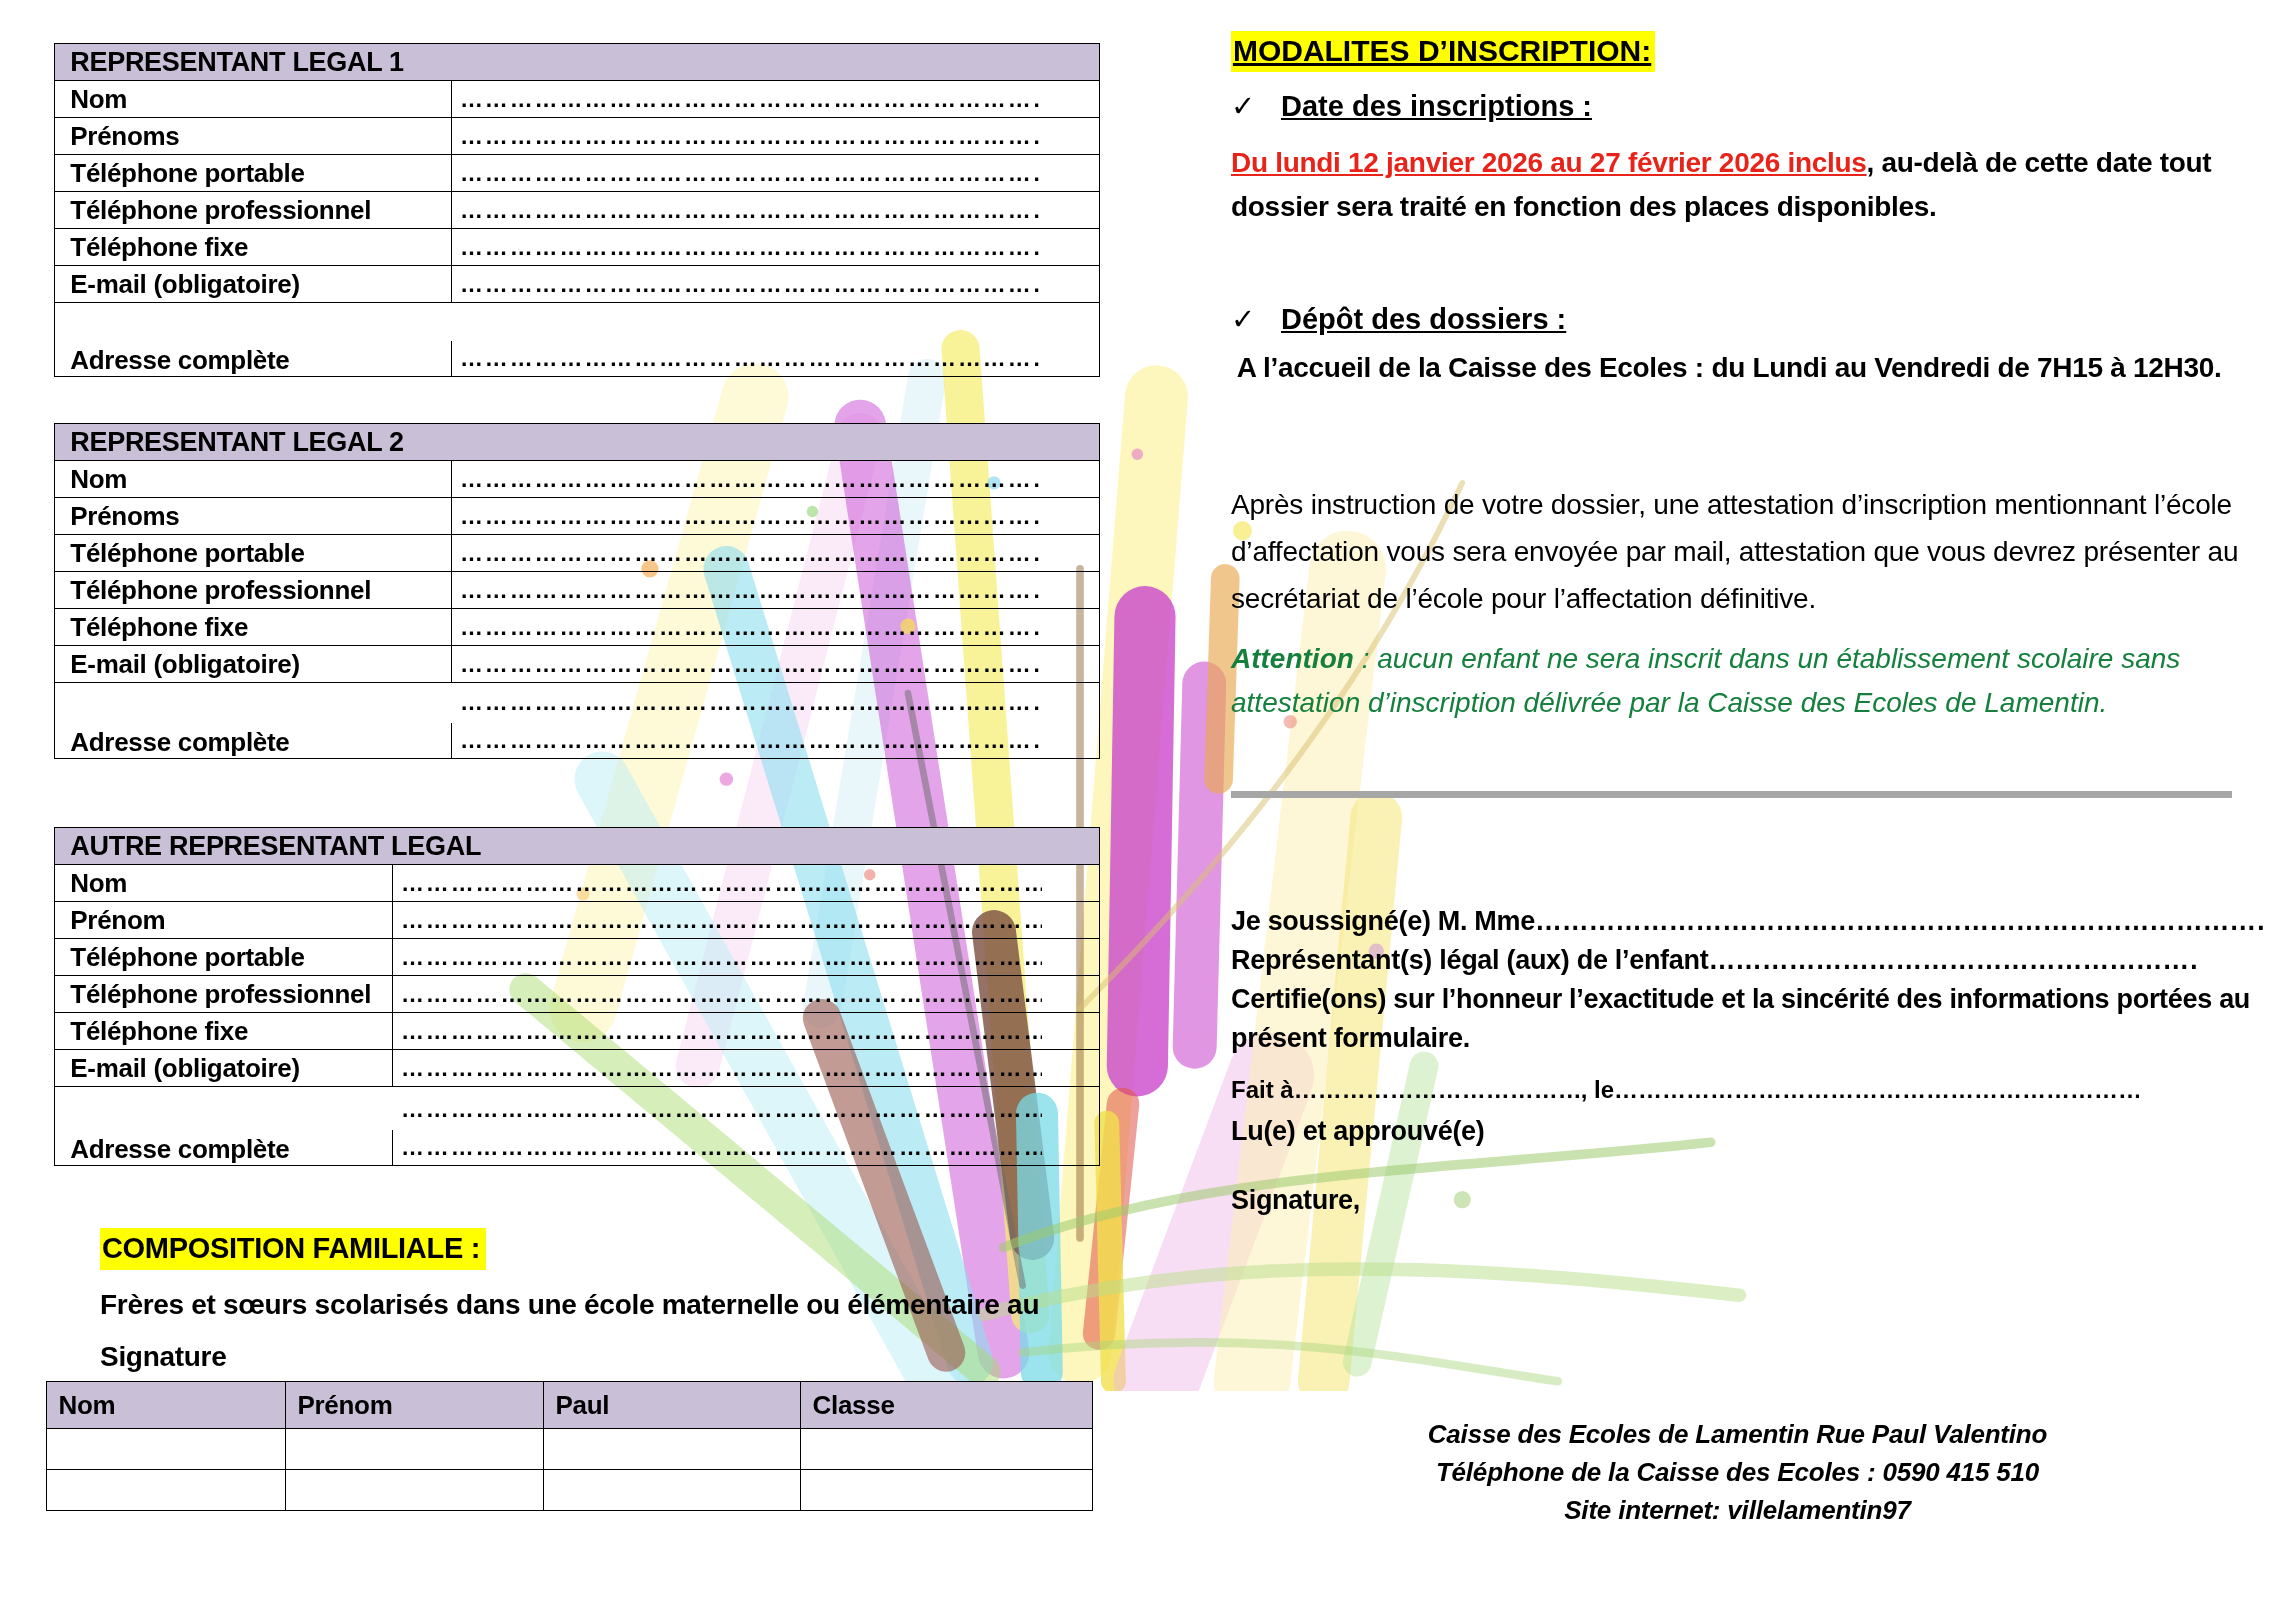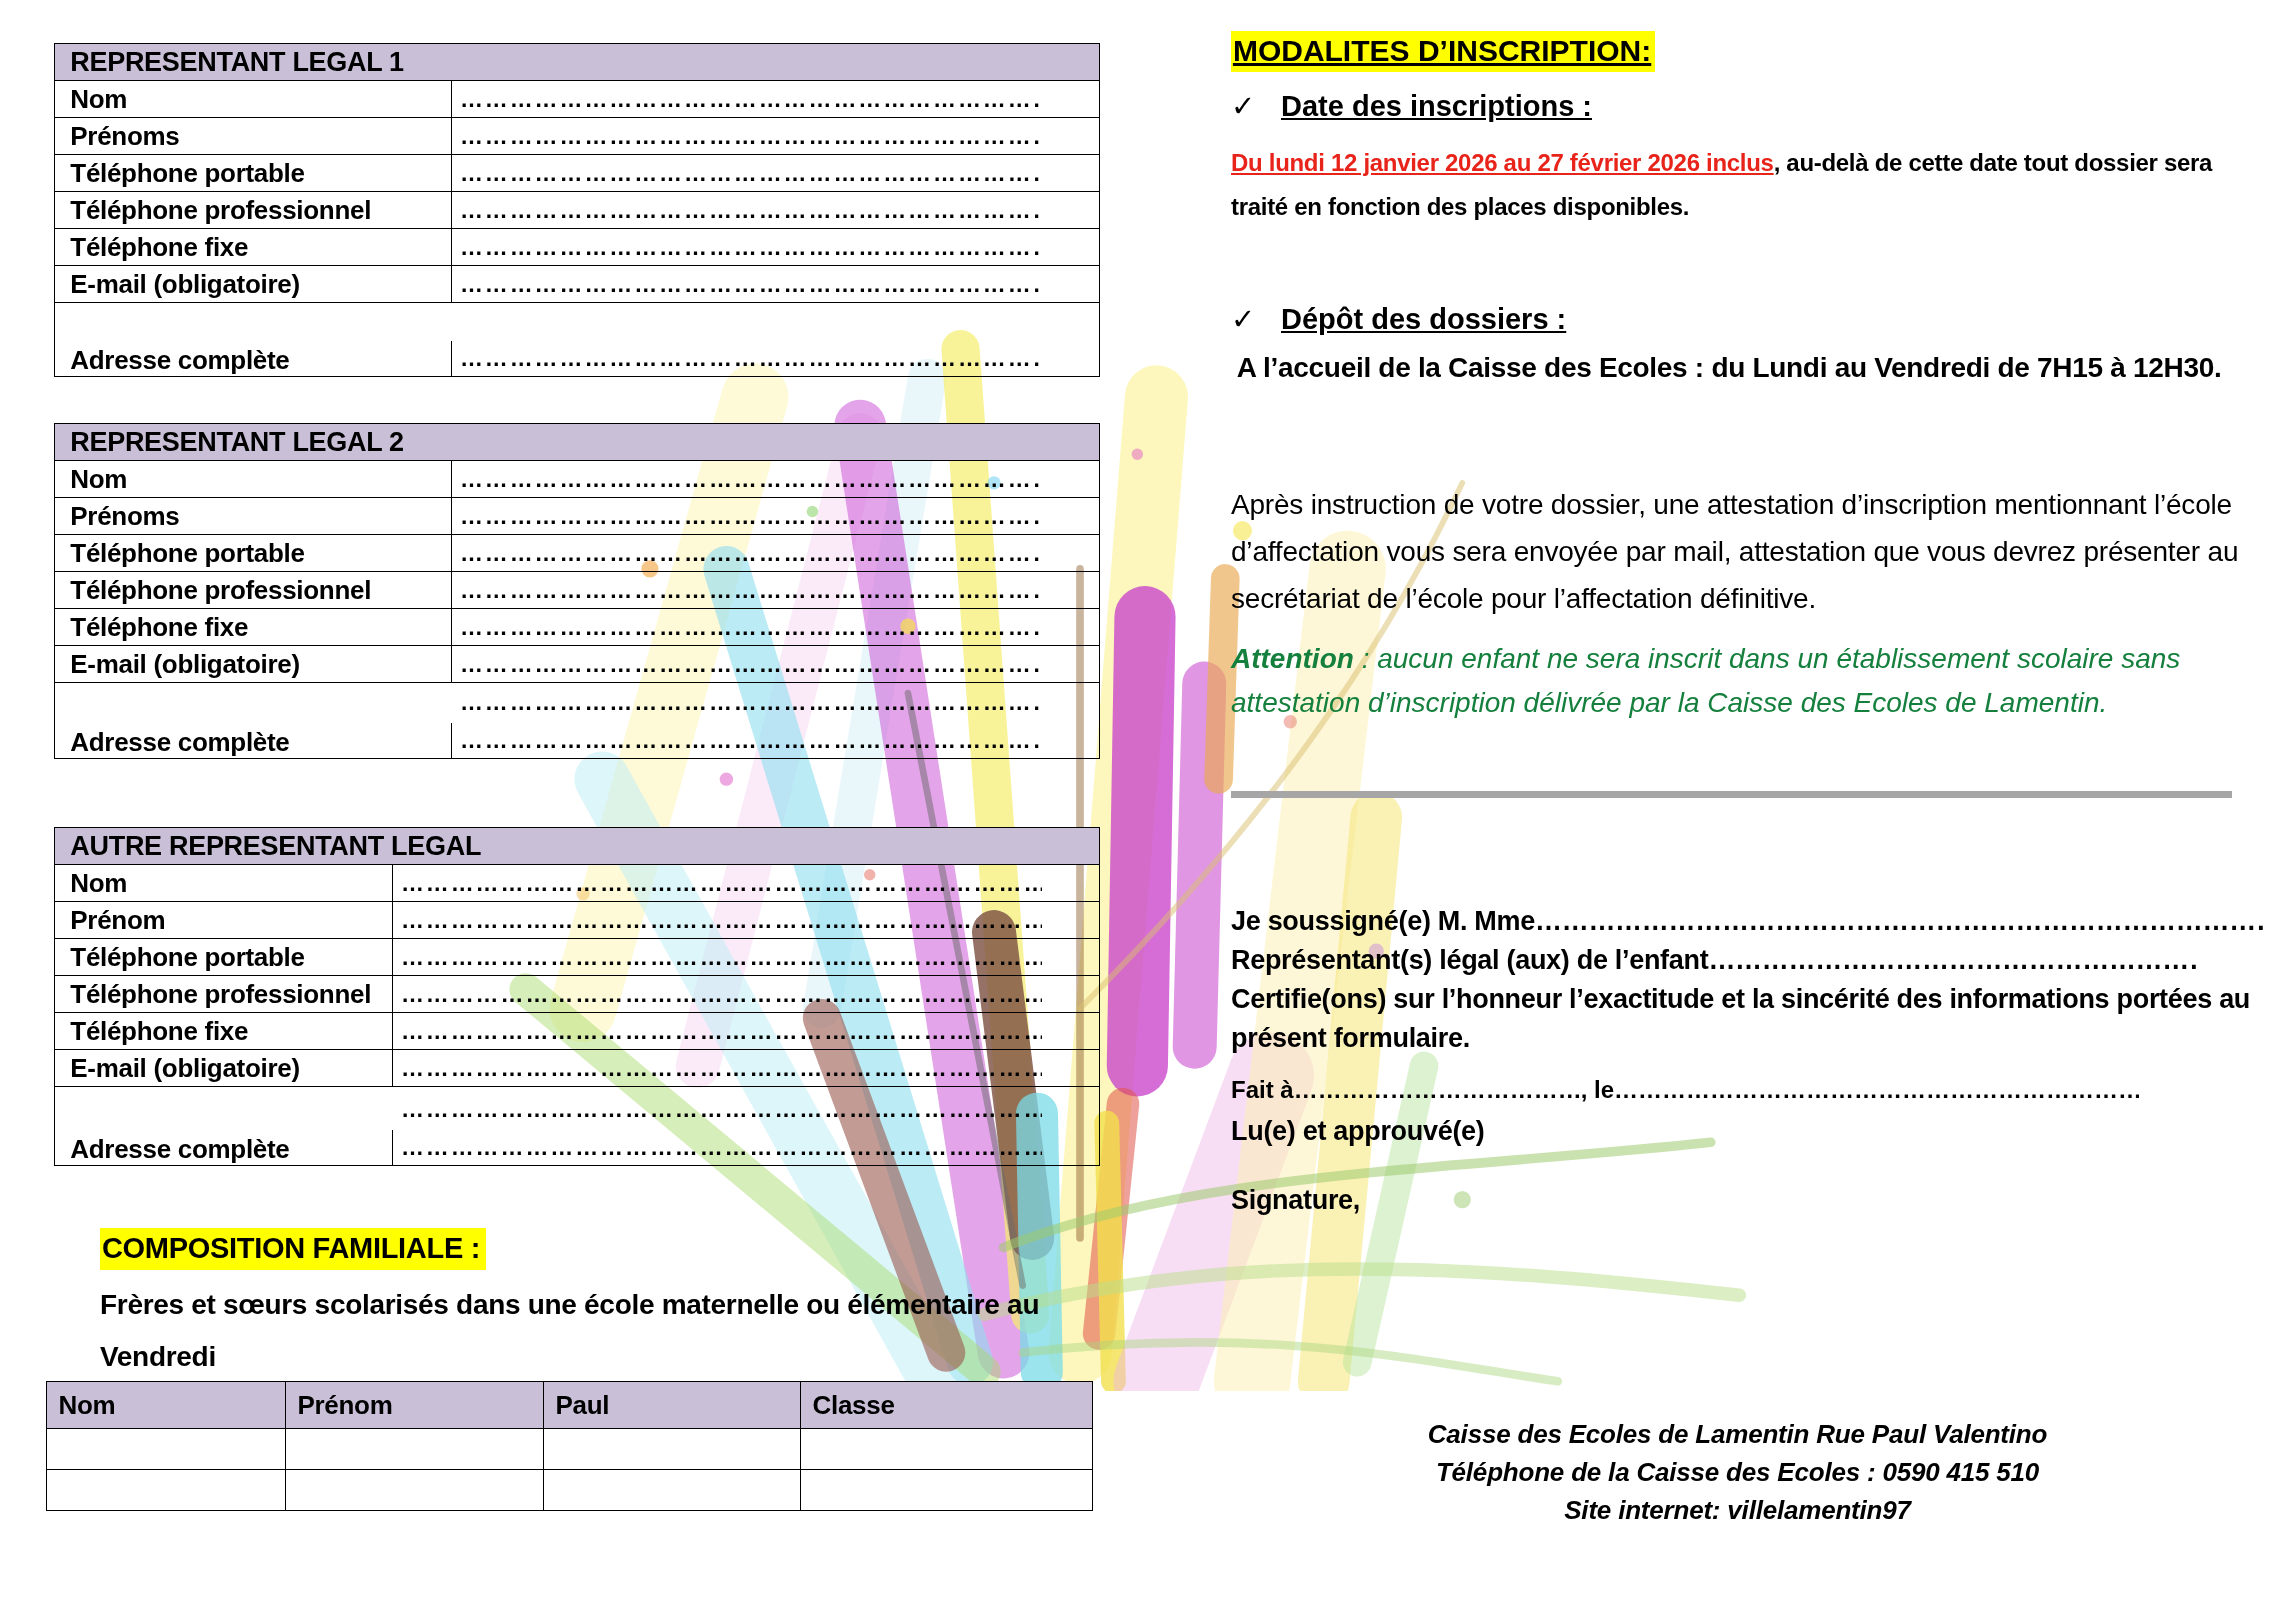--- a/index.html
+++ b/index.html
@@ -49,21 +49,21 @@
 
   
   .rc{left:1231px;width:1032px;}
   .modal-title{top:34px;font-weight:bold;font-size:30px;}
   .modal-title .hl{background:#ffff00;text-decoration:underline;padding:2.9px 3.8px 4.8px 1.9px;}
   .check-row{display:flex;align-items:baseline;font-weight:bold;font-size:29px;}
   .date-head{top:89px;}
   .depot-head{top:302px;}
   .check{width:50px;font-weight:normal;font-size:29px;}
   .uline{text-decoration:underline;}
-  .red-para{top:141px;width:1008px;font-weight:bold;font-size:24px;line-height:44px;letter-spacing:-0.3px;}
+  .red-para{top:141px;width:1008px;font-weight:bold;font-size:28px;line-height:44px;letter-spacing:-0.3px;}
   .red-ul{color:#e8231a;text-decoration:underline;}
   .depot-text{top:352px;width:1037px;font-weight:bold;font-size:28px;padding-left:5.7px;letter-spacing:-0.3px;}
   .instruction{top:481px;width:1030px;font-size:28px;line-height:47px;letter-spacing:-0.2px;}
   .attention{top:637px;width:951px;font-style:italic;font-size:28px;line-height:44px;color:#15803d;}
   .attention b{font-weight:bold;}
   .rule{top:791px;width:1001px;height:6.7px;background:#a6a6a6;}
   .declare{top:902px;width:1032px;font-weight:bold;font-size:27px;line-height:39px;letter-spacing:-0.3px;}
   .d-line{display:flex;align-items:baseline;}
   .d-dots{flex:1;overflow:hidden;white-space:nowrap;}
   .d-dots.short{margin-right:63px;}
@@ -278,21 +278,21 @@
             <span class="dots">………………………………………………………………………………………………………………………………………………………………………………………………………………………………</span>
           </div>
       </div>
     </div>
   </section>
 
   <div class="z comp-head">
     <span class="hl">COMPOSITION FAMILIALE :</span>
   </div>
   <div class="z comp-line1">Frères et sœurs scolarisés dans une école maternelle ou élémentaire au</div>
-  <div class="z comp-line2">Vendredi</div>
+  <div class="z comp-line2">Signature</div>
 
   <section class="btm">
     <div class="bt-row hdr">
       <div class="bt-cell bc1">Nom</div>
       <div class="bt-cell bc2">Prénom</div>
       <div class="bt-cell bc3">Paul</div>
       <div class="bt-cell bc4">Classe</div>
     </div>
     <div class="bt-row">
       <div class="bt-cell bc1"></div>

